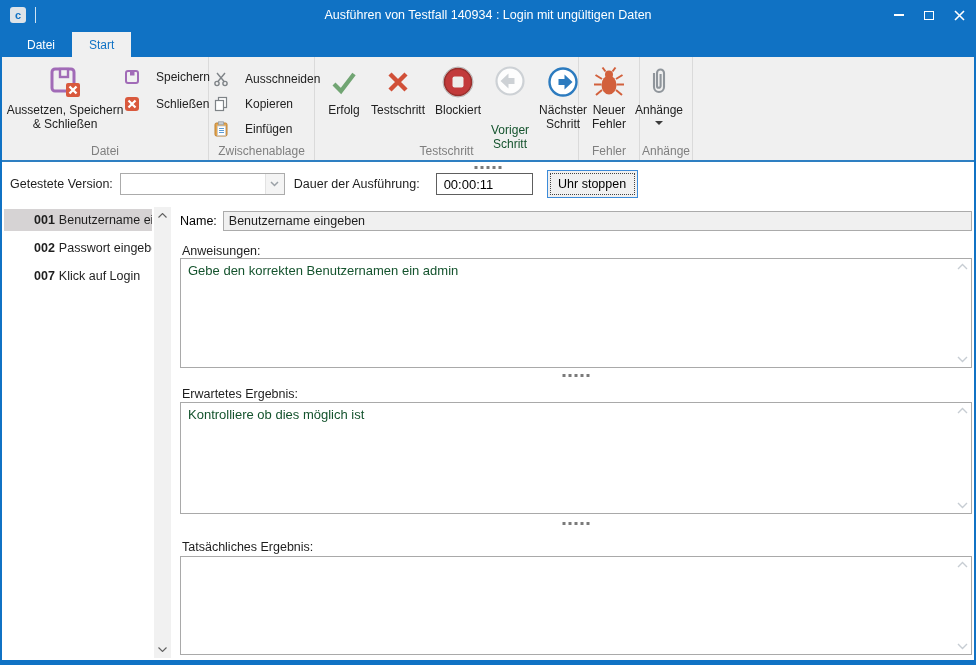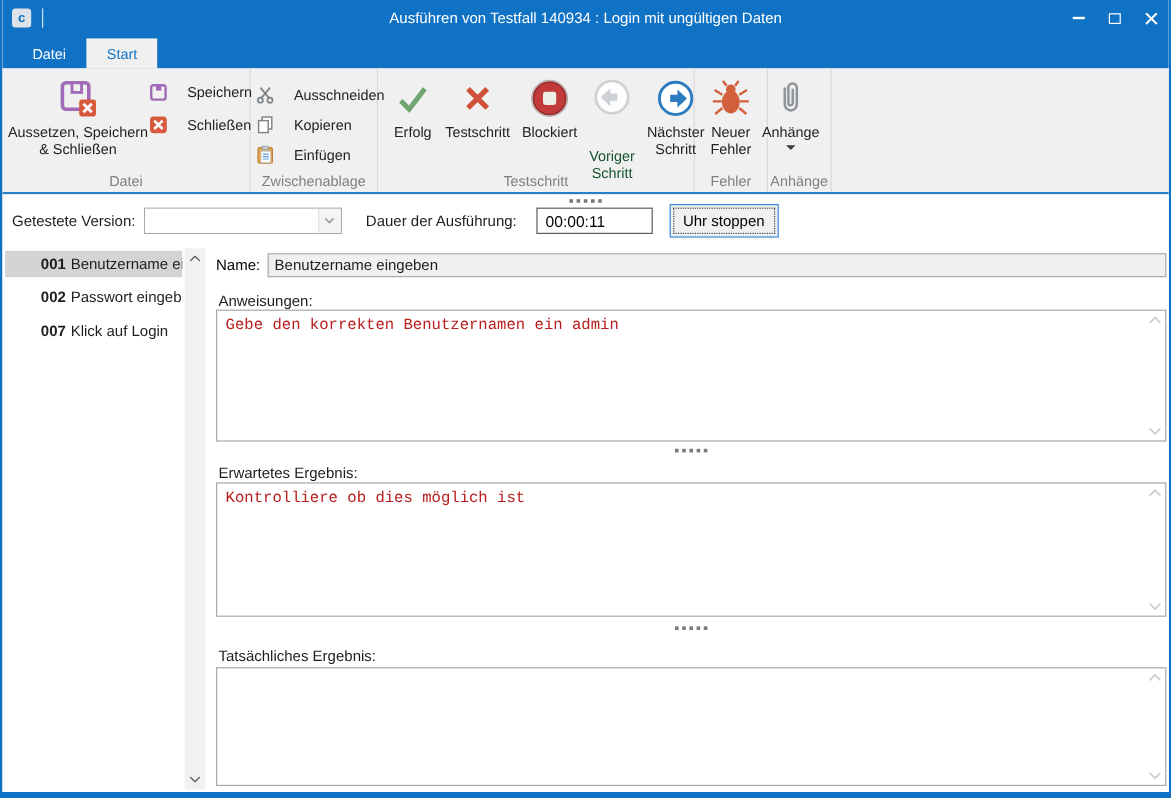--- a/index.html
+++ b/index.html
@@ -49,21 +49,21 @@
   .icon-spacer{ height:36px; display:flex; align-items:center; }
 
   
   .vrow{ position:relative; height:44px; background:#fff; display:flex; align-items:center; padding-left:8px; font-size:12.5px; color:#1E1E1E; }
   .dots{ display:flex; gap:3px; }
   .dots i{ width:3px; height:3px; background:#7A7A7A; display:block; }
   .dots-top{ position:absolute; top:4px; left:50%; transform:translateX(-50%); }
   .combo{ width:165px; height:22px; margin-left:7px; border:1px solid #ABABAB; background:#fff; display:flex; }
   .combo input{ flex:1; border:none; outline:none; font-size:12.5px; padding:0 4px; min-width:0; }
   .combo-btn{ width:19px; background:#F4F4F4; border-left:1px solid #E2E2E2; display:flex; align-items:center; justify-content:center; }
-  .lbl-duration{ margin-left:20px; }
+  .lbl-duration{ margin-left:9px; }
   .time-input{ width:97px; height:22px; margin-left:16px; border:1px solid #5E5E5E; font-size:13px; padding:0 7px;
     font-family:"Liberation Sans", sans-serif; outline:none; }
   .stop-btn{ width:91px; height:28px; margin-left:14px; background:#F0F0F0; border:1px solid #3C8BD9;
     outline:1px dotted #444; outline-offset:-4px; font-size:12.5px; font-family:"Liberation Sans", sans-serif; cursor:default; }
 
   
   .content{ position:absolute; top:206px; left:0; right:0; bottom:0; background:#fff; }
 
   .steps-panel{ position:absolute; left:2px; top:1px; width:167px; bottom:2px; }
   .steps-list{ position:absolute; left:0; top:0; right:19px; bottom:0; overflow:hidden; }
@@ -79,21 +79,21 @@
 
   .main{ position:absolute; left:178px; top:0; right:2px; bottom:0; }
   .name-row{ position:absolute; top:5px; left:0; right:0; display:flex; align-items:center; gap:6px; font-size:12.5px; }
   .name-input{ flex:1; height:20px; background:#F0F0F0; border:1px solid #ABABAB; font-size:12.5px; padding:0 5px;
     color:#1E1E1E; font-family:"Liberation Sans", sans-serif; outline:none; }
   .flabel{ position:absolute; left:2px; font-size:12.5px; color:#1E1E1E; }
   .lbl-anw{ top:38px; } .lbl-erw{ top:181px; } .lbl-tat{ top:334px; }
   .ta-wrap{ position:absolute; left:0; right:0; border:1px solid #A9A9A9; background:#fff; }
   .ta1{ top:52px; height:110px; } .ta2{ top:196px; height:112px; } .ta3{ top:350px; height:99px; }
   .ta-wrap textarea{ width:100%; height:100%; border:none; resize:none; outline:none; overflow:hidden;
-    font-family:Liberation Mono, monospace; font-size:13px; color:#b91c1c; padding:4px 7px; background:transparent; }
+    font-family:Liberation Sans, sans-serif; font-size:13px; color:#14532d; padding:4px 7px; background:transparent; }
   .ta-scroll{ position:absolute; right:3px; width:11px; height:7px; }
   .ta-scroll.top{ top:4px; } .ta-scroll.bot{ bottom:4px; }
   .dots-mid1{ position:absolute; top:168px; left:50%; transform:translateX(-50%); }
   .dots-mid2{ position:absolute; top:316px; left:50%; transform:translateX(-50%); }
 </style>
 </head>
 <body>
 
 <div class="window">
 

